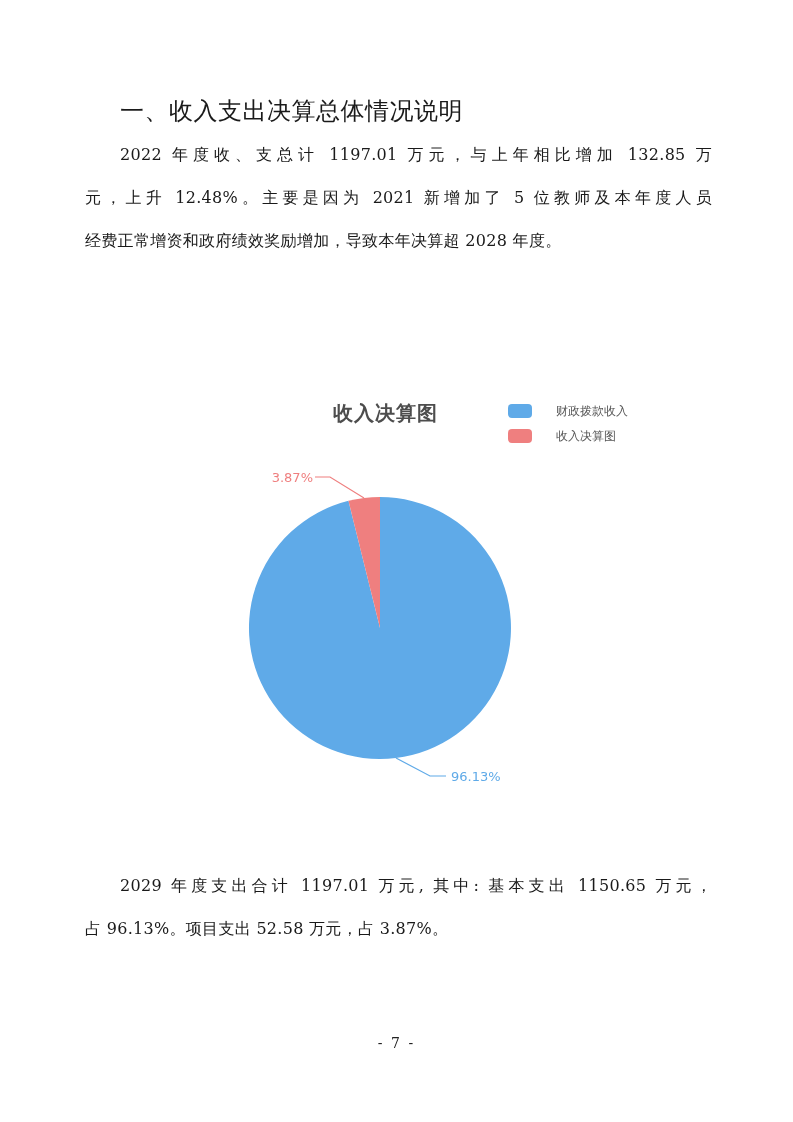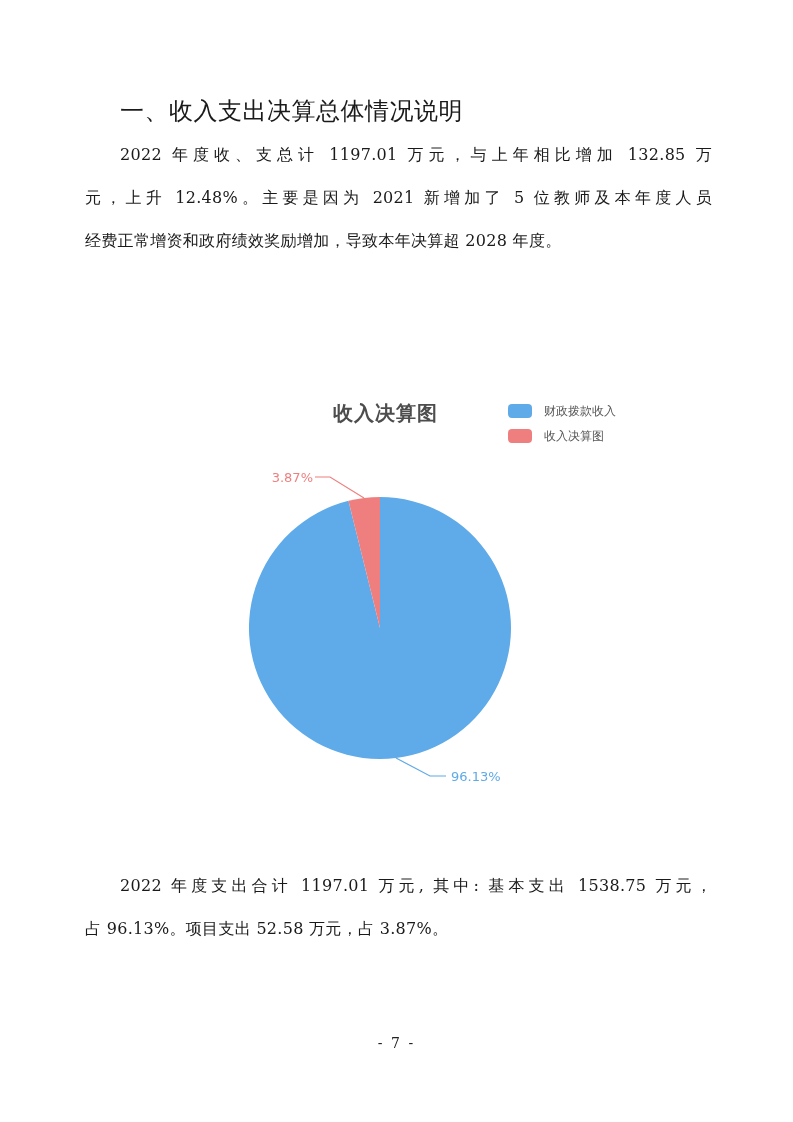--- a/index.html
+++ b/index.html
@@ -46,21 +46,21 @@
     position: absolute;
     left: 508px;
     top: 404px;
     font-family: "DejaVu Sans", "Liberation Sans", sans-serif;
     font-size: 12px;
     color: #555555;
   }
   .legend-row {
     display: flex;
     align-items: center;
-    gap: 12px;
+    gap: 24px;
     height: 14px;
     margin-bottom: 11px;
     text-align: center;
   }
   .legend-row .swatch { display: block; }
   .pie-svg { position: absolute; left: 225px; top: 455px; }
   .pie-svg text {
     font-family: "DejaVu Sans", "Liberation Sans", sans-serif;
     font-size: 13px;
   }
@@ -113,19 +113,19 @@
           <path d="M 155 173 L 123.46 45.85 A 131 131 0 0 1 155.00 42.00 Z" fill="#EF7F7F"></path>
         </g>
       <polyline points="139,43 105,22 90,22" fill="none" stroke-width="1.2" stroke="#EF7F7F"></polyline>
       <text x="88" y="27" text-anchor="end" fill="#EF7F7F">3.87%</text>
       <polyline points="171,303 205,321 221,321" fill="none" stroke-width="1.2" stroke="#5FAAE8"></polyline>
       <text x="226" y="326" text-anchor="start" fill="#5FAAE8">96.13%</text>
     </svg>
   </div>
 
   <div class="flow flow-bottom">
-    <div class="line indent just">2022 年度支出合计 1197.01 万元, 其中: 基本支出 1538.75 万元，</div>
+    <div class="line indent just">2029 年度支出合计 1197.01 万元, 其中: 基本支出 1150.65 万元，</div>
     <div class="line">占 96.13%。项目支出 52.58 万元，占 3.87%。</div>
   </div>
 
   <div class="footer">- 7 -</div>
 
 </div>
 
 </body></html>

